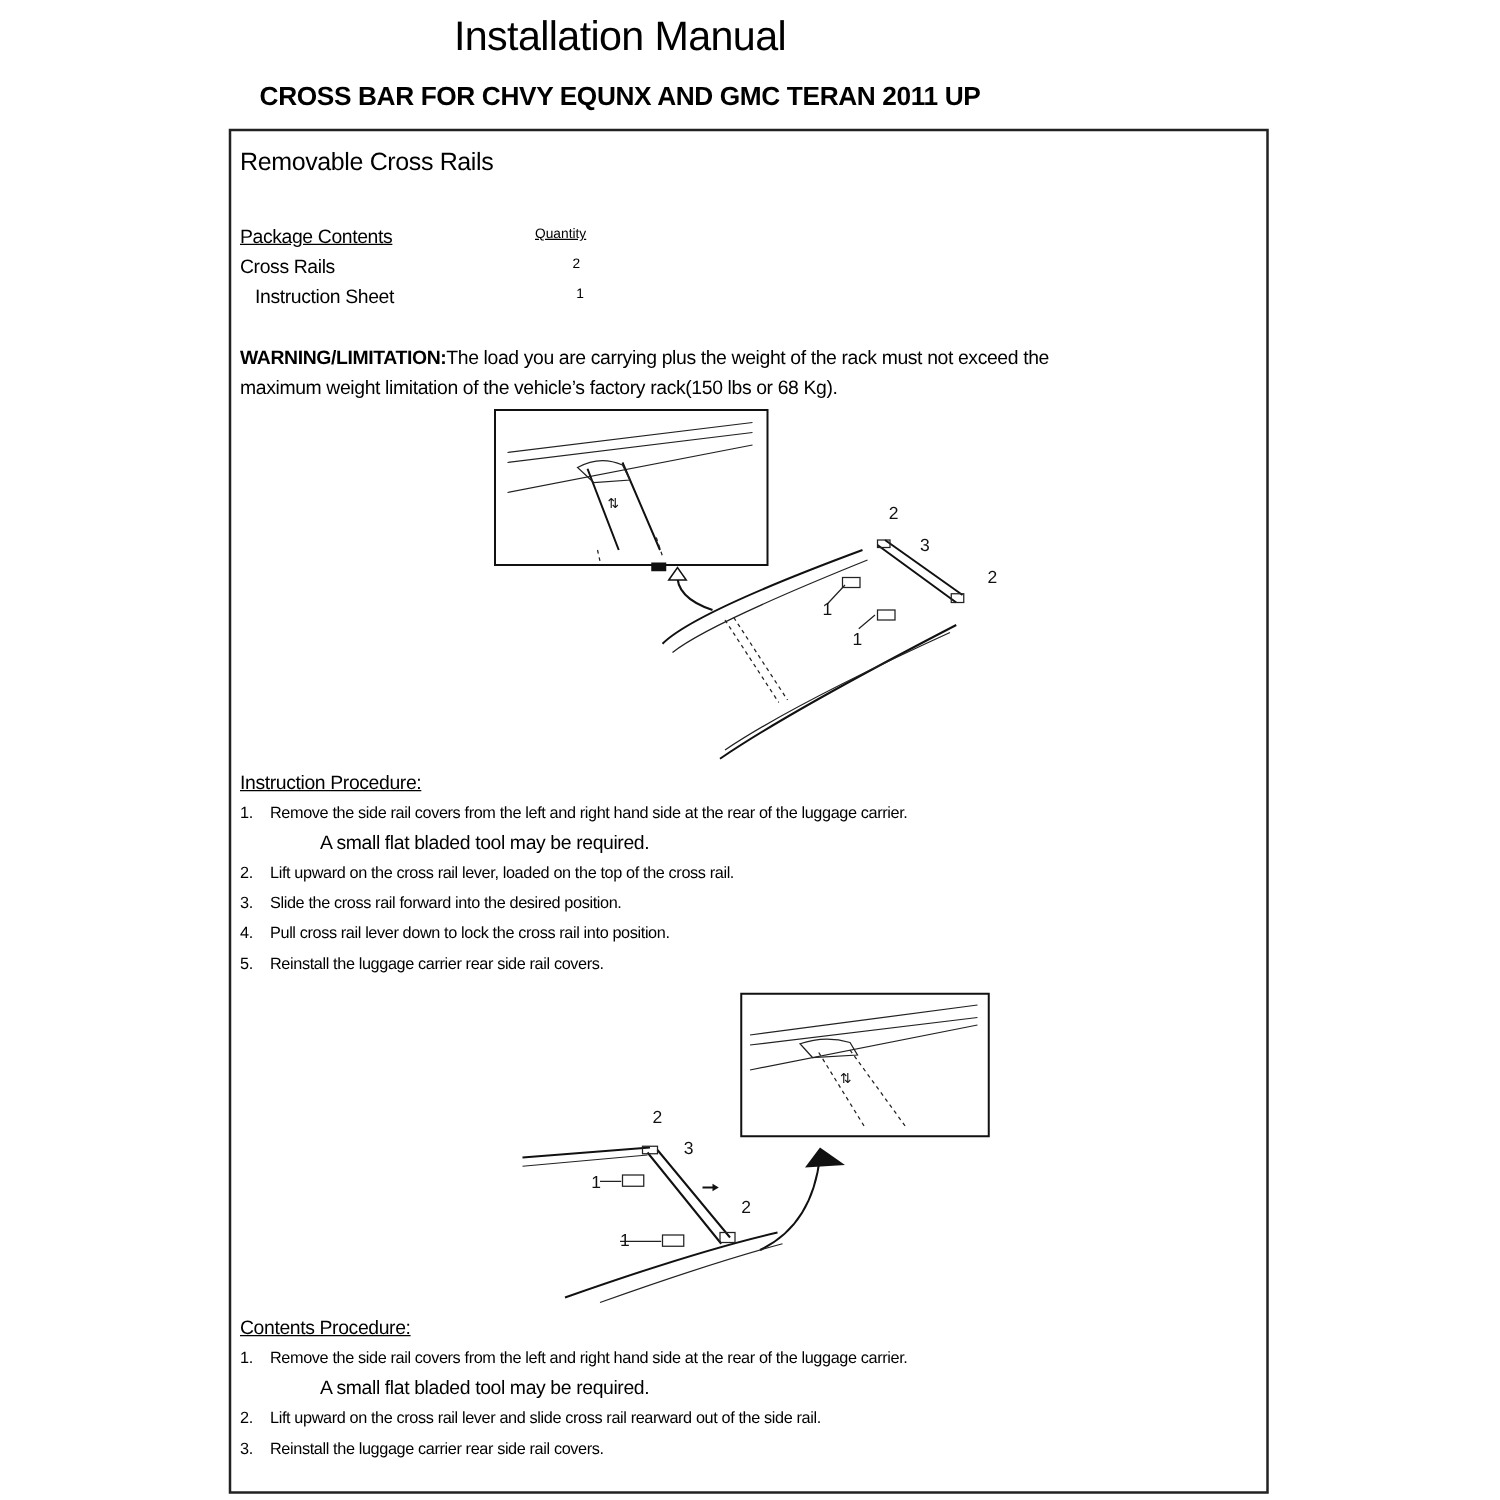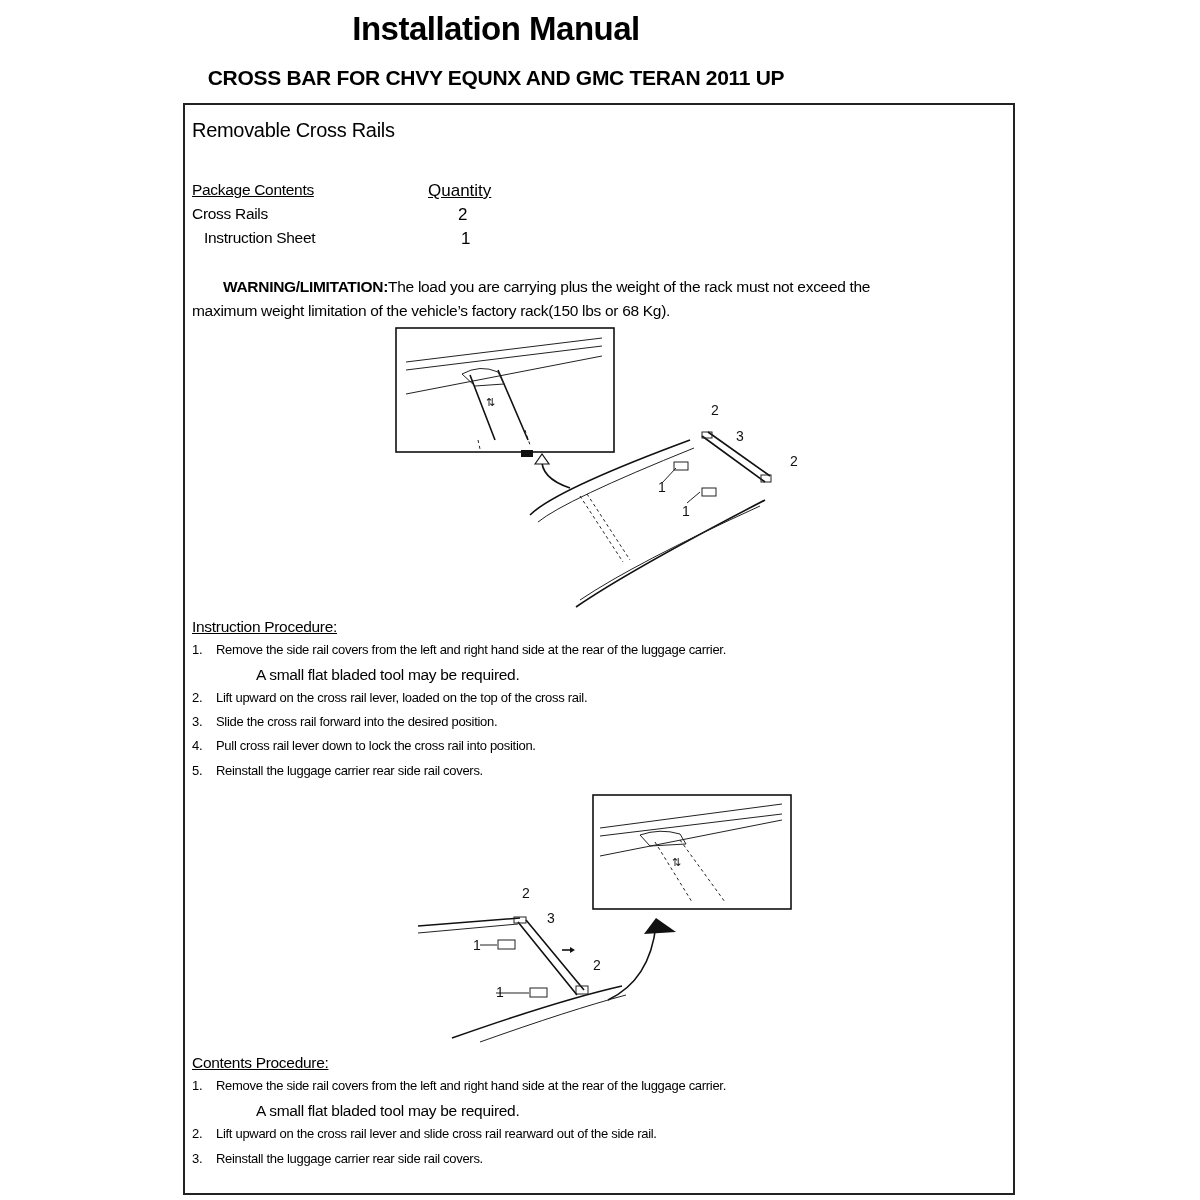--- a/index.html
+++ b/index.html
@@ -1,28 +1,28 @@
 <!DOCTYPE html>
 <html><head>
 <meta charset="utf-8">
 <style>
   html, body { margin: 0; padding: 0; background: #ffffff; }
   body { width: 1200px; height: 1200px; position: relative; overflow: hidden;
          font-family: "Liberation Sans", "DejaVu Sans", sans-serif; color: #000; }
   .title { position: absolute; top: 10px; left: 0; width: 992px; text-align: center;
-           font-size: 33px; font-weight: bold; letter-spacing: -0.5px; }
+           font-size: 33px; font-weight: normal; letter-spacing: -0.5px; }
   .subtitle { position: absolute; top: 66px; left: 0; width: 992px; text-align: center;
               font-size: 21px; font-weight: bold; letter-spacing: -0.3px; }
   .frame { position: absolute; left: 183px; top: 103px; width: 832px; height: 1092px;
            border: 2px solid #222; box-sizing: border-box; }
   .txt { position: absolute; left: 192px; font-size: 15.5px; letter-spacing: -0.3px; white-space: nowrap; }
   .section-title { position: absolute; left: 192px; top: 119px; font-size: 20px; letter-spacing: -0.3px; }
   .u { text-decoration: underline; }
-  .qty { position: absolute; font-size: 17px; }
-  .bold { font-weight: bold; margin-left: 31px; }
+  .qty { position: absolute; font-size: 11px; }
+  .bold { font-weight: bold; }
   .step { position: absolute; left: 192px; font-size: 13px; letter-spacing: -0.3px; white-space: nowrap; }
   .step .num { display: inline-block; width: 24px; }
   .cont { position: absolute; left: 220px; font-size: 15.5px; letter-spacing: -0.3px; white-space: nowrap; margin-left: 36px; }
   svg.fig { position: absolute; }
   svg .ln { stroke: #111; stroke-width: 1.6; fill: none; }
   svg .thin { stroke: #222; stroke-width: 1; fill: none; }
   svg .dash { stroke: #222; stroke-width: 1; fill: none; stroke-dasharray: 3 3; }
   svg text { font-family: "Liberation Sans", sans-serif; font-size: 14px; fill: #111; }
 </style>
 </head>

